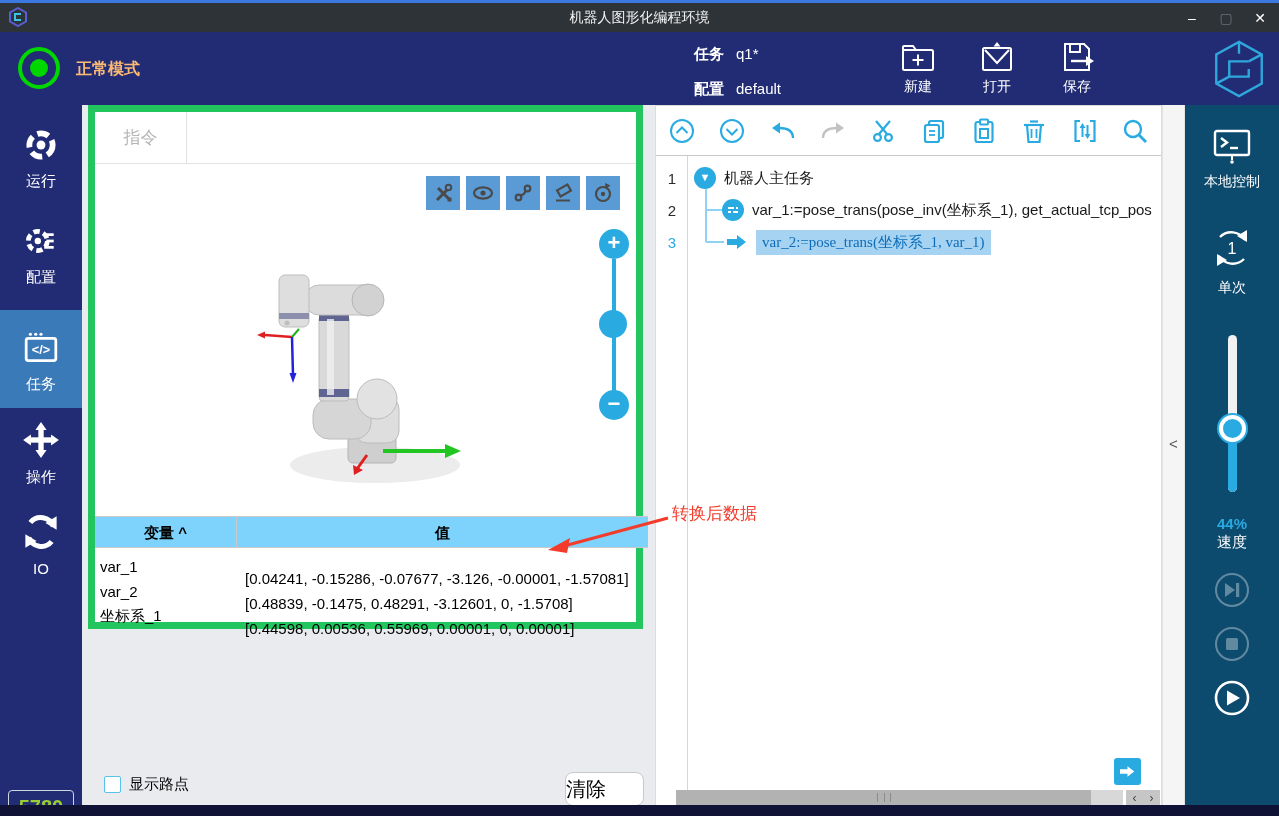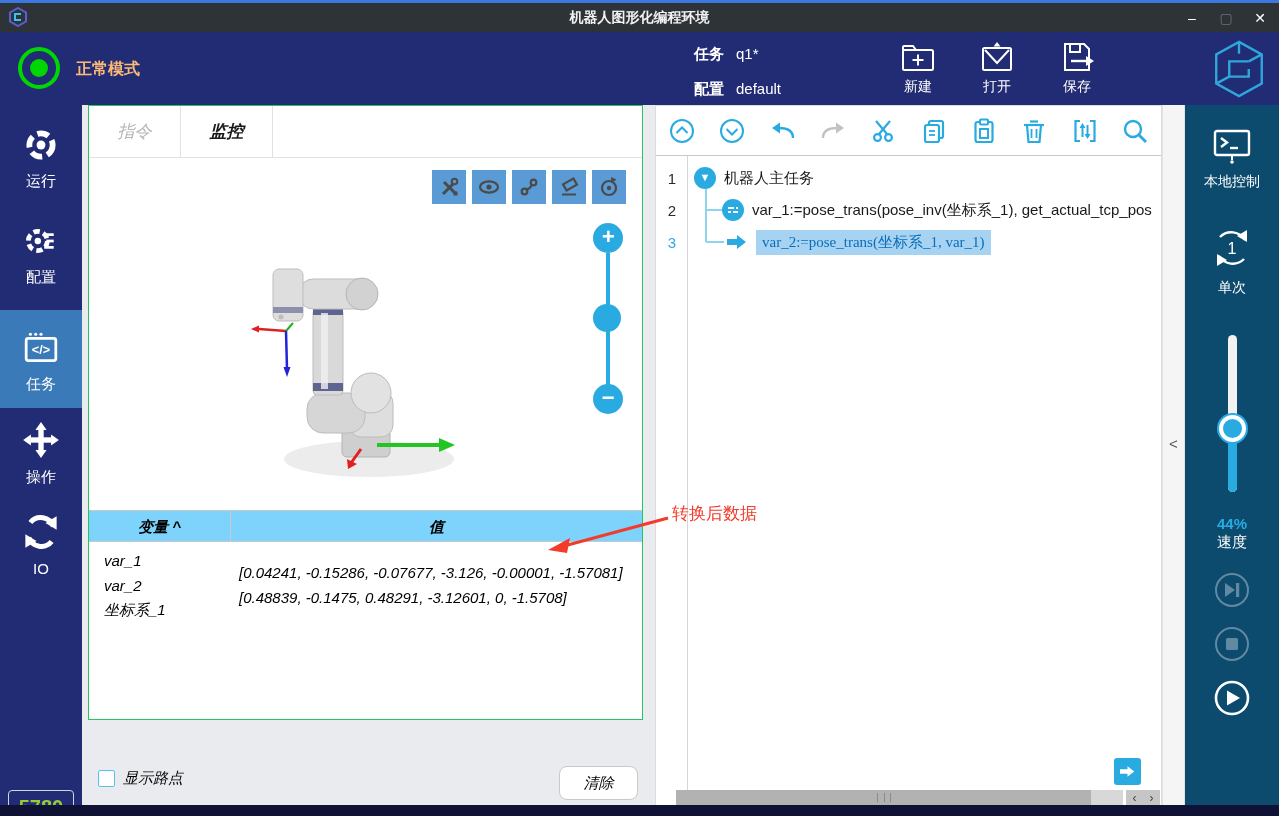--- a/index.html
+++ b/index.html
@@ -3,21 +3,21 @@
 <meta charset="utf-8">
 <style>
   * { margin:0; padding:0; box-sizing:border-box; }
   html,body { width:1279px; height:816px; font-family:"Liberation Sans","DejaVu Sans",sans-serif; }
   #app { position:relative; width:1279px; height:816px; background:#e9ebee; overflow:hidden; }
 
   
   .topline { position:absolute; left:0; top:0; width:1279px; height:3px; background:#3b79e0; }
   .titlebar { position:absolute; left:0; top:3px; width:1279px; height:29px; background:#2e3338; display:flex; align-items:center; }
   .titlebar .tb-logo { position:absolute; left:8px; top:4px; width:20px; height:20px; }
-  .titlebar .tb-title { width:100%; text-align:center; color:#f2f2f2; font-size:14px; font-weight:bold; }
+  .titlebar .tb-title { width:100%; text-align:center; color:#f2f2f2; font-size:14px; font-weight:normal; }
   .win-controls { position:absolute; right:10px; top:0; height:29px; display:flex; align-items:center; gap:16px; }
   .win-btn { color:#fff; font-size:14px; width:18px; text-align:center; cursor:pointer; }
   .win-btn.dim { color:#6d7278; }
 
   
   .header { position:absolute; left:0; top:32px; width:1279px; height:73px; background:#222c74; }
   .mode-ind { position:absolute; left:18px; top:15px; width:42px; height:42px; border:4px solid #00d600; border-radius:50%; }
   .mode-ind .dot { position:absolute; left:8px; top:8px; width:18px; height:18px; background:#00d600; border-radius:50%; }
   .mode-label { position:absolute; left:76px; top:27px; color:#fdba74; font-size:16px; font-weight:bold; }
   .hd-kv { position:absolute; left:694px; color:#fff; font-size:15px; display:flex; gap:12px; }
@@ -30,46 +30,46 @@
 
   
   .lsidebar { position:absolute; left:0; top:105px; width:82px; height:711px; background:#222c74; }
   .ls-item { position:absolute; left:0; width:82px; text-align:center; color:#fff; cursor:pointer; }
   .ls-item .lbl { font-size:15px; margin-top:5px; }
   .ls-item.active-bg { background:#3a7ab8; }
   .counter-box { position:absolute; left:8px; top:790px; width:66px; height:36px; border:1px solid #cfd6dd; border-radius:4px;
                  color:#9acd32; font-size:20px; font-weight:bold; text-align:center; line-height:32px; }
 
   
-  .main-panel { position:absolute; left:88px; top:105px; width:555px; height:615px; background:#fff; border:1px solid #22c55e;font-style:italic; }
+  .main-panel { position:absolute; left:88px; top:105px; width:555px; height:524px; background:#fff; border:7px solid #22c55e; }
   .tabbar { position:absolute; left:0; top:0; width:100%; height:52px; border-bottom:1px solid #e2e2e2; display:flex; }
   .tab { width:92px; height:52px; line-height:52px; text-align:center; font-size:17px; border-right:1px solid #e2e2e2; cursor:pointer; }
   .tab.disabled { color:#b5b5b5; }
   .tab.active { color:#1a1a1a; font-weight:bold; }
   .view-tools { position:absolute; top:64px; right:16px; display:flex; gap:6px; }
   .vt-btn { width:34px; height:34px; background:#5b9bd5; display:flex; align-items:center; justify-content:center; cursor:pointer; }
   .zoom-btn { position:absolute; width:30px; height:30px; background:#29abe2; color:#fff; border-radius:50%;
               font-size:22px; font-weight:bold; text-align:center; line-height:28px; cursor:pointer; }
   .zoom-track { position:absolute; left:517px; top:147px; width:4px; height:145px; background:#29abe2; }
   .zoom-handle { position:absolute; left:504px; top:198px; width:28px; height:28px; background:#29abe2; border-radius:50%; cursor:pointer; }
 
   
   .var-table { position:absolute; left:0; top:368px; width:553px; }
   .vt-head { display:flex; height:32px; background:#7dd3fc; border-top:1px solid #c9c9c9; border-bottom:1px solid #c9c9c9; font-size:15px; font-weight:bold;margin-top:36px; }
   .vt-head .c1 { width:142px; text-align:center; line-height:31px; border-right:1px solid #c9c9c9; }
   .vt-head .c2 { flex:1; text-align:center; line-height:31px; }
   .vt-row { display:flex; height:25px; font-size:15px; align-items:center; }
-  .vt-row .c1 { width:142px; padding-left:15px; }
+  .vt-row .c1 { width:142px; padding-left:5px; }
   .vt-row .c2 { flex:1; padding-left:8px; white-space:nowrap;margin-top:23px; }
   .vt-body { padding-top:6px; }
 
   .wp-row { position:absolute; left:9px; top:663px; display:flex; align-items:center; gap:8px; font-size:15px; }
   .wp-check { width:17px; height:17px; border:1px solid #56c2ee; background:#fff; border-radius:2px; cursor:pointer; }
   .clear-btn { position:absolute; left:470px; top:660px; width:79px; height:34px; background:#fff; border:1px solid #c9c9c9;
-               border-radius:8px; font-size:15px; text-align:center; line-height:32px; cursor:pointer; }
+               border-radius:8px; font-size:20px; text-align:left; line-height:32px; cursor:pointer; }
 
   
   .robot-view { position:absolute; left:140px; top:135px; width:350px; height:245px; }
 
   
   .annotation { position:absolute; left:540px; top:496px; width:300px; height:70px; z-index:40; pointer-events:none; }
   .ann-text { position:absolute; left:132px; top:6px; color:#f23b2b; font-size:17px; }
   .ann-arrow { position:absolute; left:0; top:0; }
 
   
@@ -232,21 +232,20 @@
           <rect x="8" y="14.6" width="18" height="4.8"></rect>
       </svg>
       <div class="lbl">操作</div>
     </div>
   </div>
   <div class="counter-box">5780</div>
 
   <div class="main-panel">
     <div class="tabbar">
       <div class="tab disabled">指令</div>
-      <div class="tab active">监控</div>
     </div>
 
     <div class="view-tools">
       <div class="vt-btn">
         <svg width="22" height="22" viewBox="0 0 22 22">
           <line x1="5" y1="18" x2="15" y2="8" stroke="#4a4a4a" stroke-width="3"></line>
           <circle cx="16.5" cy="5.5" r="2.8" fill="none" stroke="#4a4a4a" stroke-width="2"></circle>
           <line x1="6" y1="6" x2="17" y2="17" stroke="#4a4a4a" stroke-width="3"></line>
           <rect x="15.5" y="15.5" width="4" height="4" fill="#4a4a4a"></rect>
         </svg>
@@ -329,20 +328,21 @@
         <div class="vt-row">
           <div class="c1">var_1</div>
           <div class="c2">[0.04241, -0.15286, -0.07677, -3.126, -0.00001, -1.57081]</div>
         </div>
         <div class="vt-row">
           <div class="c1">var_2</div>
           <div class="c2">[0.48839, -0.1475, 0.48291, -3.12601, 0, -1.5708]</div>
         </div>
         <div class="vt-row">
           <div class="c1">坐标系_1</div>
+          <div class="c2">[0.44598, 0.00536, 0.55969, 0.00001, 0, 0.00001]</div>
         </div>
       </div>
     </div>
 
     <div class="wp-row">
       <div class="wp-check"></div>
       <span>显示路点</span>
     </div>
     <div class="clear-btn">清除</div>
   </div>

